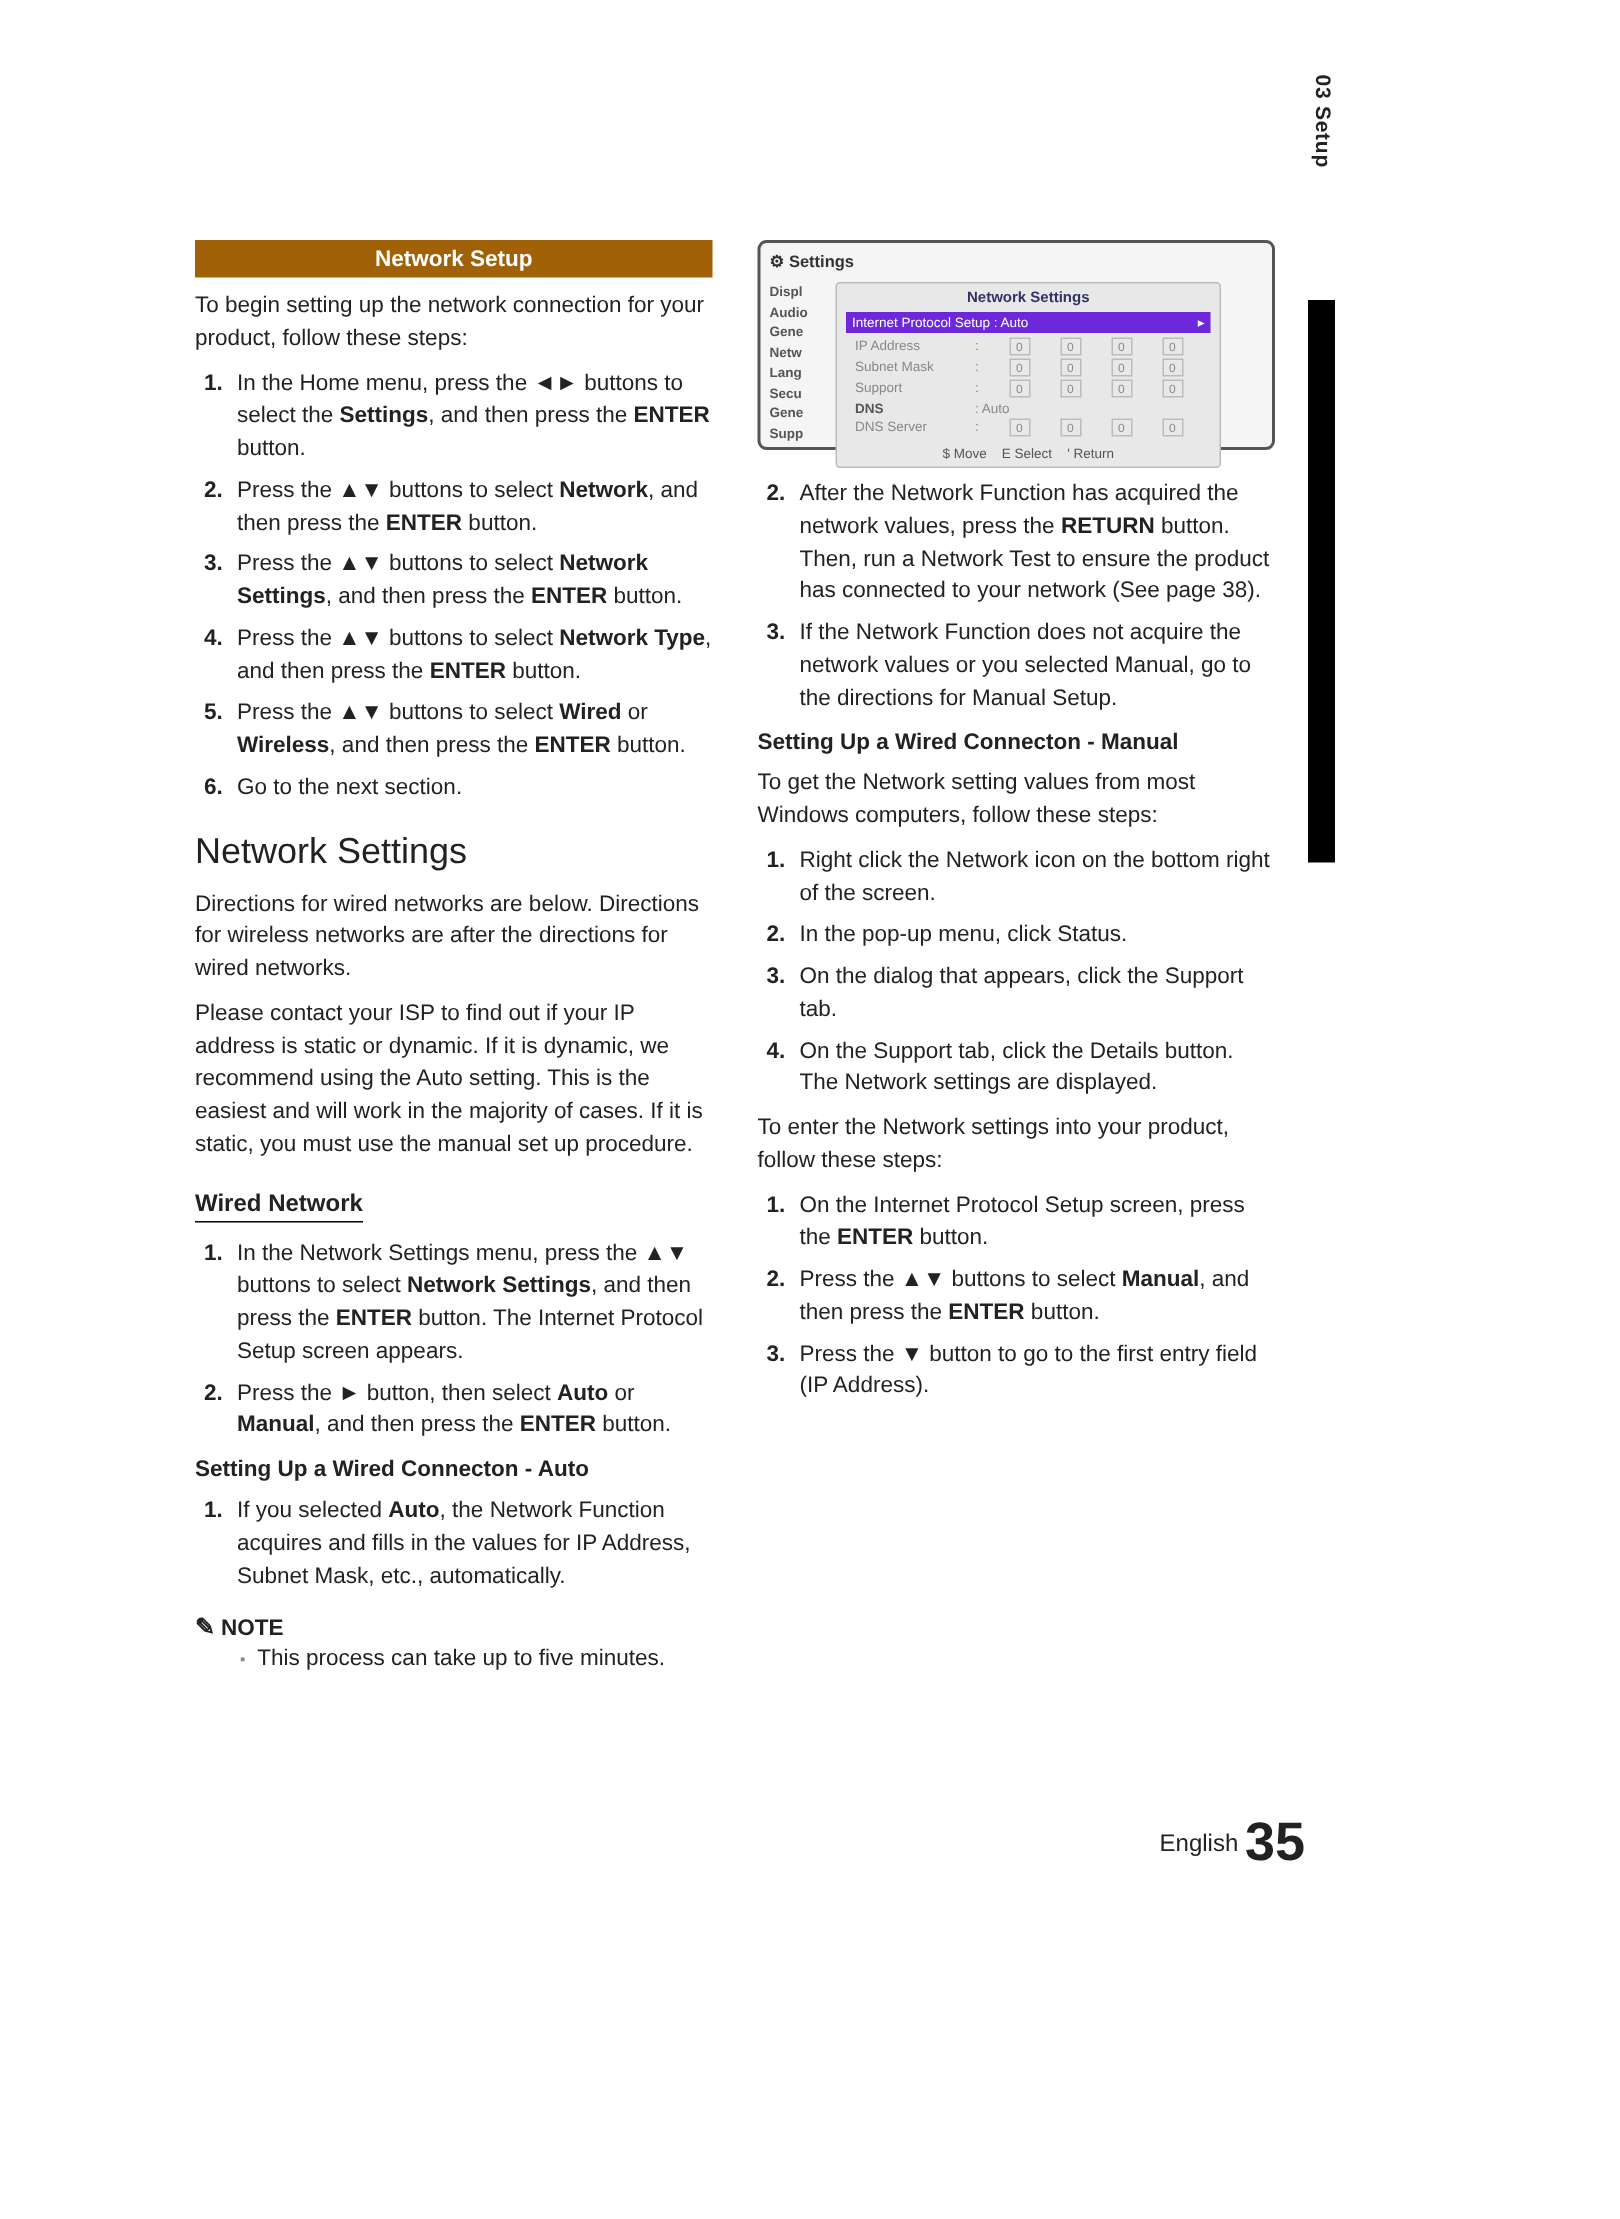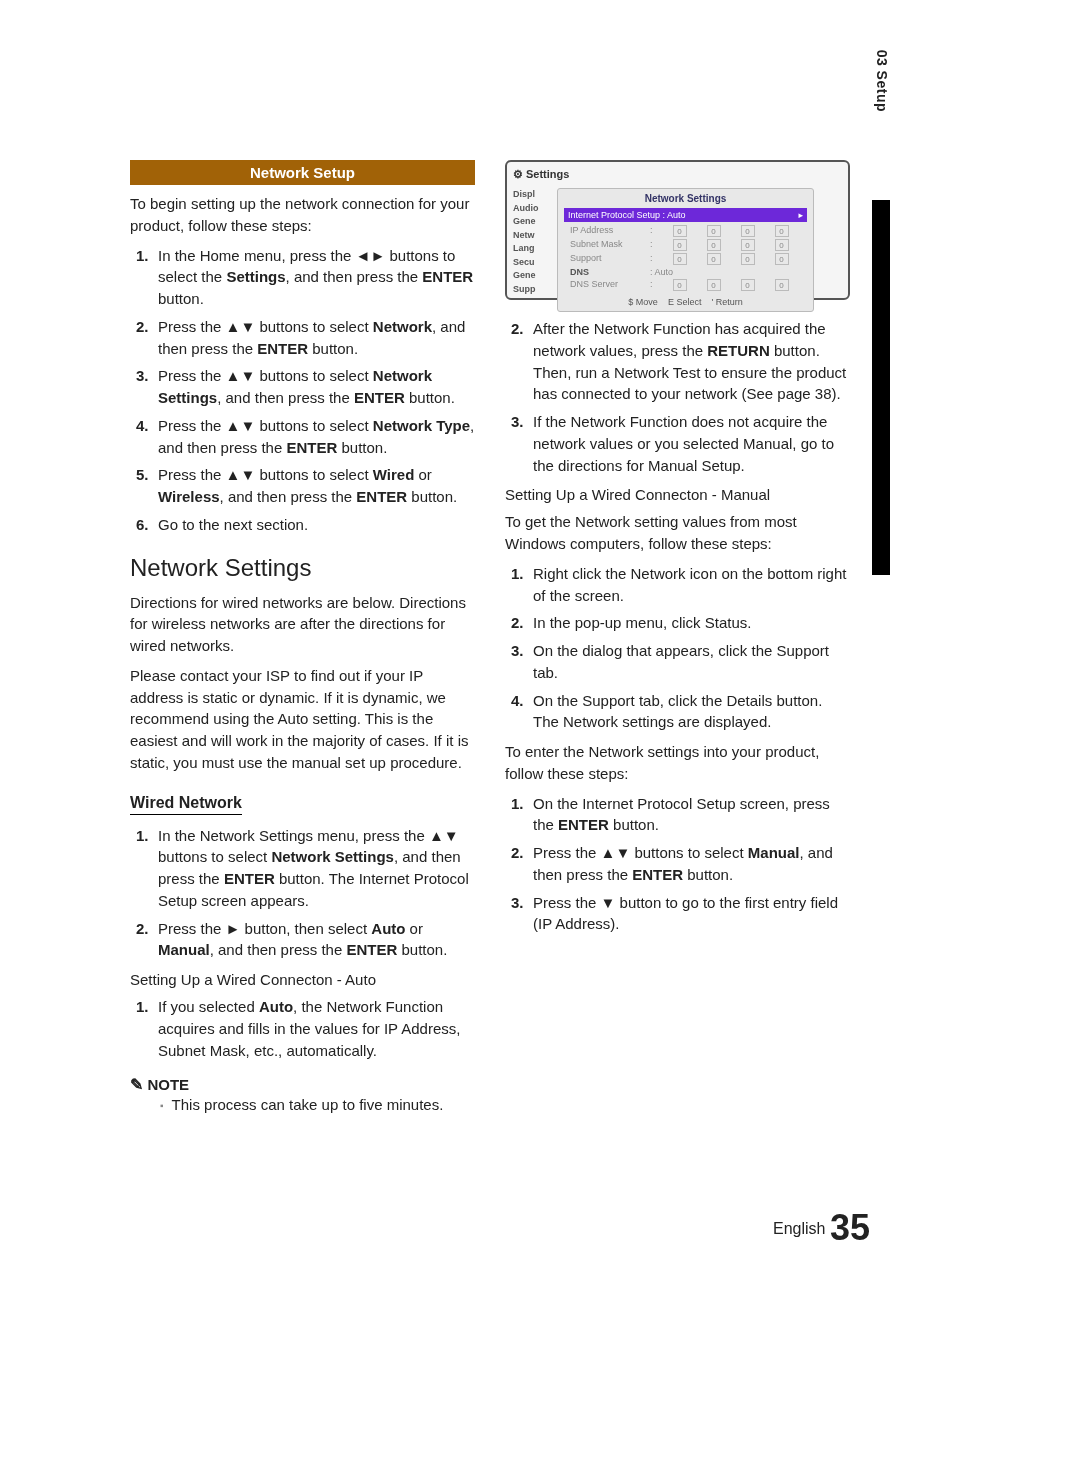--- a/index.html
+++ b/index.html
@@ -62,21 +62,21 @@
   h3.sub-heading {
     font-size: 16px;
     font-weight: bold;
     border-bottom: 1px solid #000;
     display: inline-block;
     padding-bottom: 2px;
     margin: 12px 0 10px 0;
   }
   h4.bold-heading {
     font-size: 15px;
-    font-weight: normal;
+    font-weight: bold;
     margin: 10px 0 8px 0;
   }
   .note-row {
     display: flex;
     align-items: center;
     gap: 4px;
     margin-top: 14px;
     font-size: 15px;
     font-weight: bold;
   }

